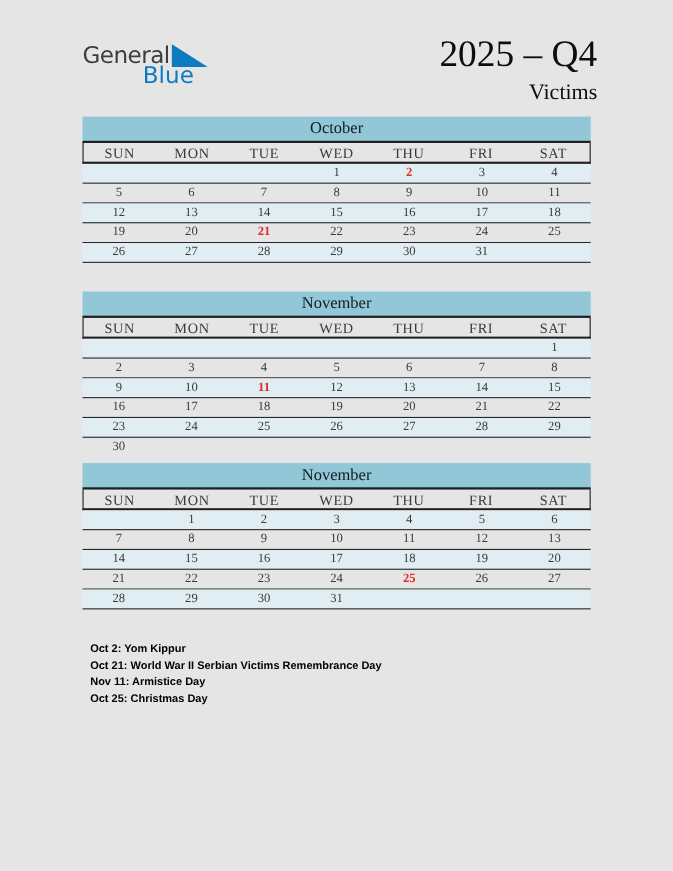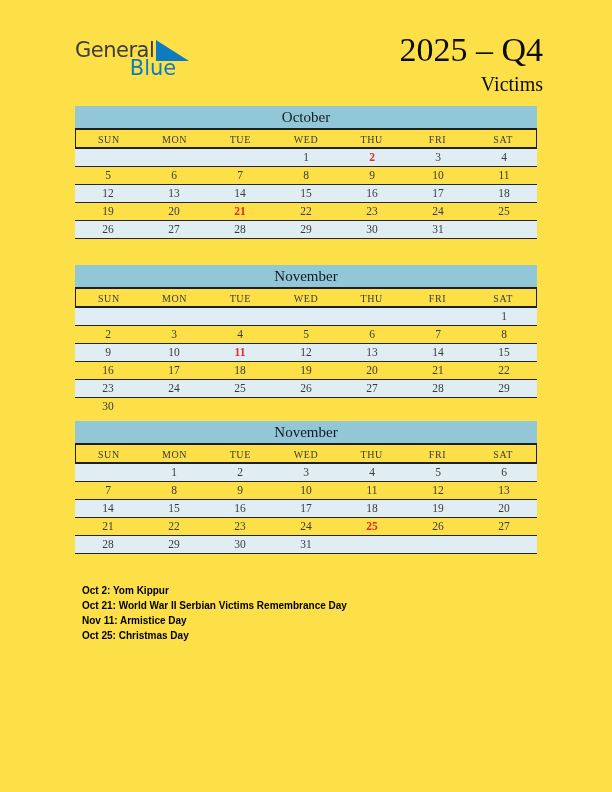--- a/index.html
+++ b/index.html
@@ -7,21 +7,21 @@
     --stripe:#e0eef4;
     --red:#e02b26;
     --blue:#0e7ac0;
     --border:#1f1f1f;
     --text:#3a3a3a;
   }
   html,body{margin:0;padding:0;background:#ffffff;}
   .page{
     position:relative;
     width:612px;height:792px;
-    background:#fde047;
+    background:#e5e5e5;
     font-family:"Liberation Serif", serif;
     overflow:hidden;
   }
 
   
   .logo{
     position:absolute;left:75px;top:40px;
     font-family:"DejaVu Sans", sans-serif;
     line-height:1;
   }
@@ -52,21 +52,21 @@
   }
   .weekdays{
     display:grid;grid-template-columns:repeat(7,1fr);
     height:19px;line-height:19px;
     border-bottom:2px solid var(--border);
     border-left:1px solid var(--border);
     border-right:1px solid var(--border);
     box-sizing:border-box;
   }
   .weekday{
-    text-align:center;font-size:10px;letter-spacing:0.6px;color:var(--text);
+    text-align:center;font-size:13px;letter-spacing:0.6px;color:var(--text);
   }
   .week{
     display:grid;grid-template-columns:repeat(7,1fr);
     height:17px;line-height:17px;
     border-bottom:1px solid #262626;
   }
   .week.stripe{background:var(--stripe);}
   .week.no-border{border-bottom:none;}
   .day{
     text-align:center;font-size:11.5px;color:var(--text);

